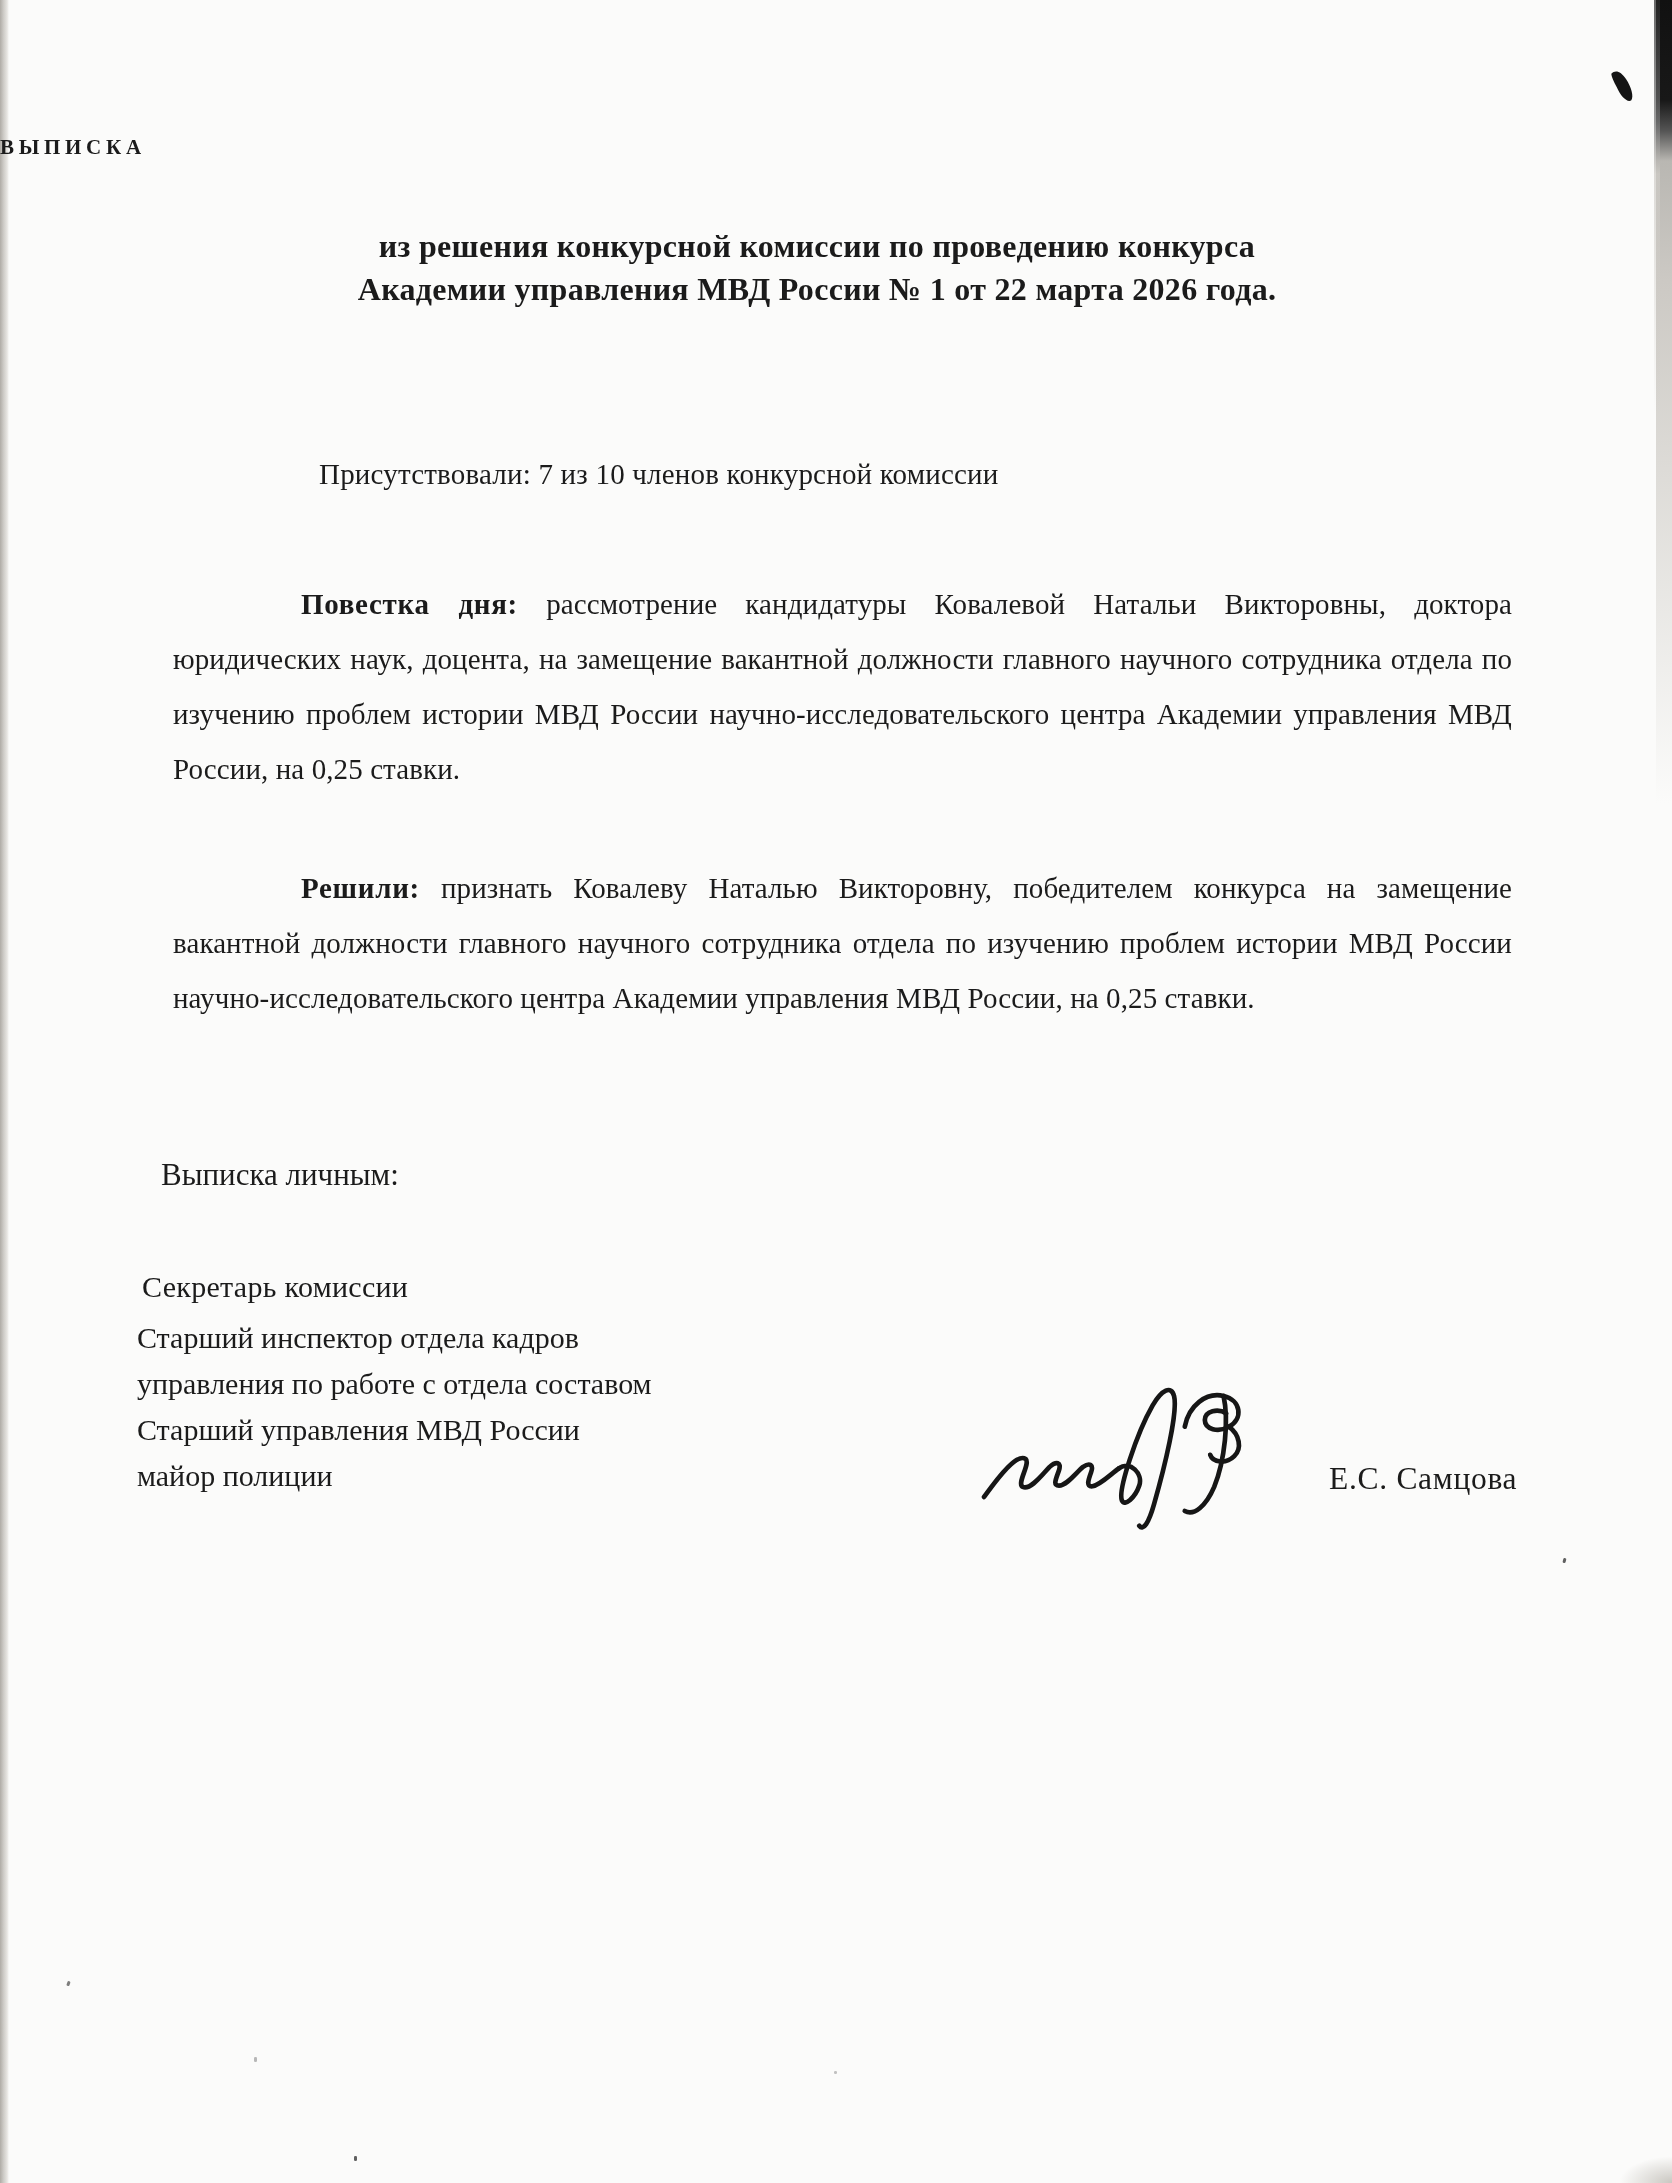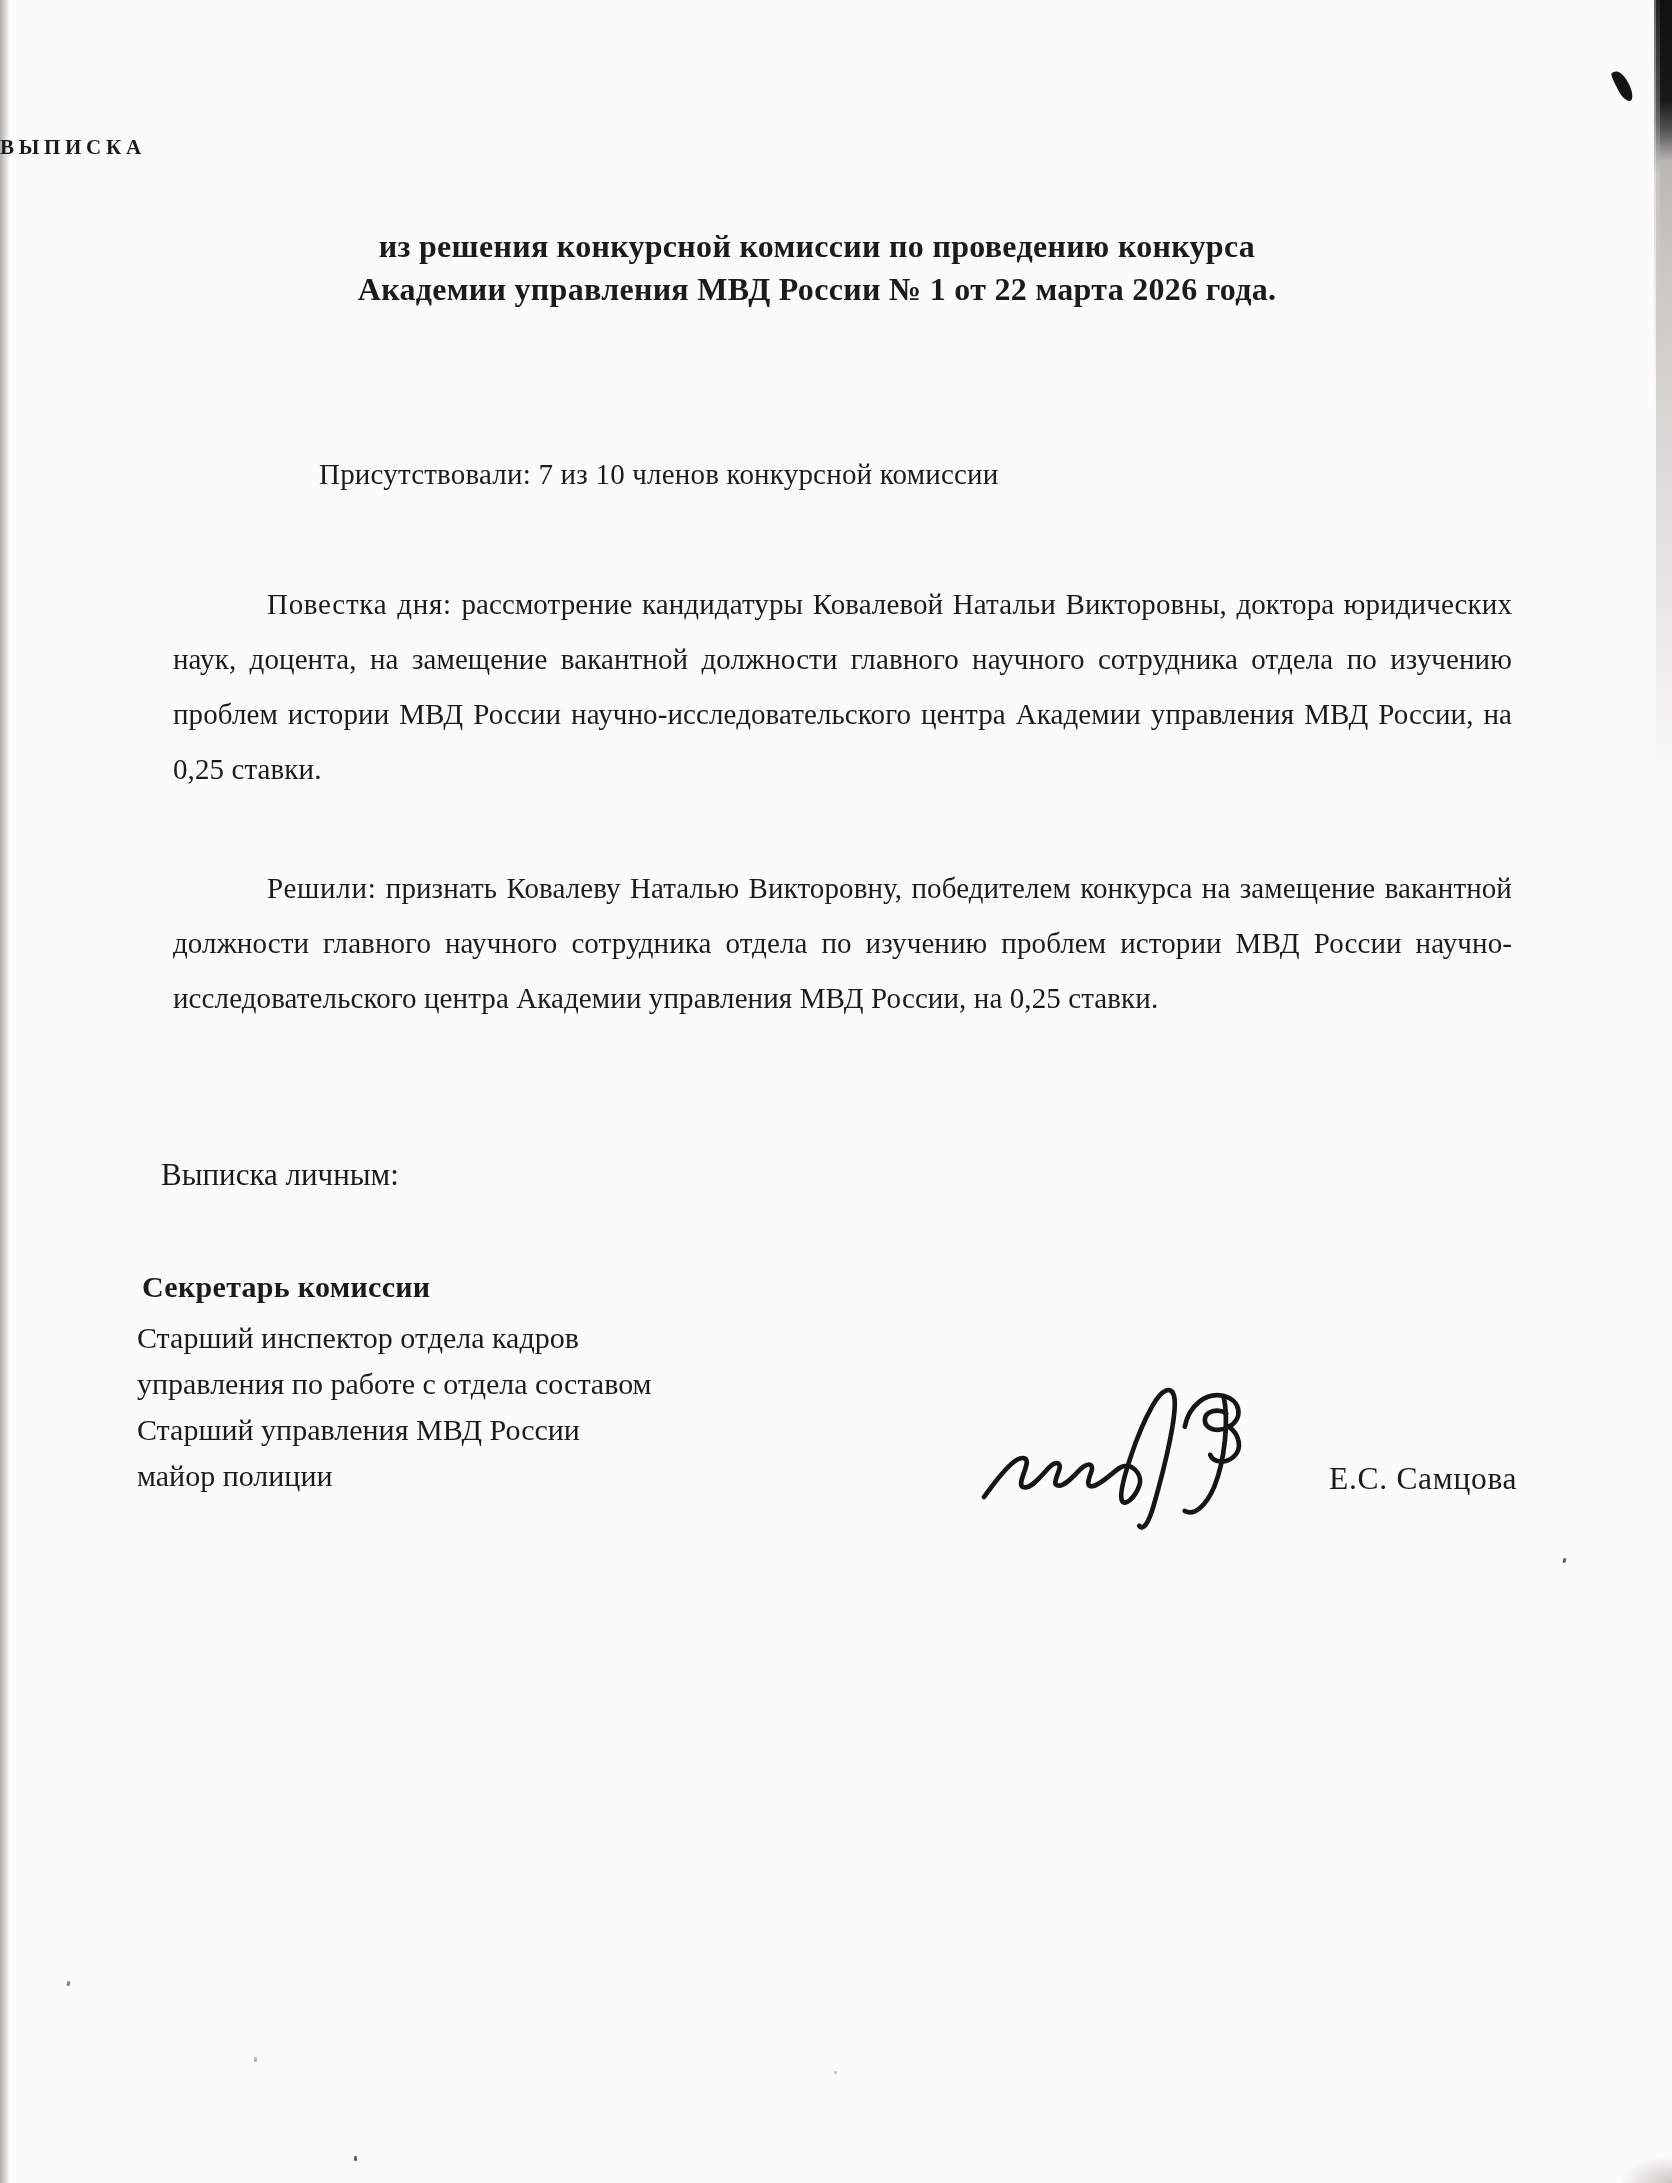--- a/index.html
+++ b/index.html
@@ -52,26 +52,26 @@
   .attendance{
     position:absolute;left:291px;top:458px;font-size:29px;letter-spacing:0.2px;margin-left:28px;
   }
   .para{
     position:absolute;left:173px;width:1339px;
     font-size:29px;line-height:55px;text-align:justify;
     text-indent:94px;letter-spacing:0.1px;
   }
   .para.agenda{top:548px;}
   .para.decision{top:832px;}
-  .lead{font-weight:normal;letter-spacing:0.7px;}
+  .lead{font-weight:bold;letter-spacing:0.7px;margin-left:34px;}
   .certification{
     position:absolute;left:161px;top:1157px;font-size:31px;
   }
   .sig-role{
-    position:absolute;left:142px;top:1270px;font-size:30px;font-weight:bold;letter-spacing:0.3px;
+    position:absolute;left:142px;top:1270px;font-size:30px;font-weight:normal;letter-spacing:0.3px;
   }
   .sig-lines{
     position:absolute;left:137px;top:1315px;font-size:30px;line-height:46px;
   }
   .signature{position:absolute;left:964px;top:1373px;width:388px;height:161px;}
   .signer-name{
     position:absolute;left:1329px;top:1461px;font-size:31.5px;letter-spacing:0.7px;
   }
 </style>
 </head>

